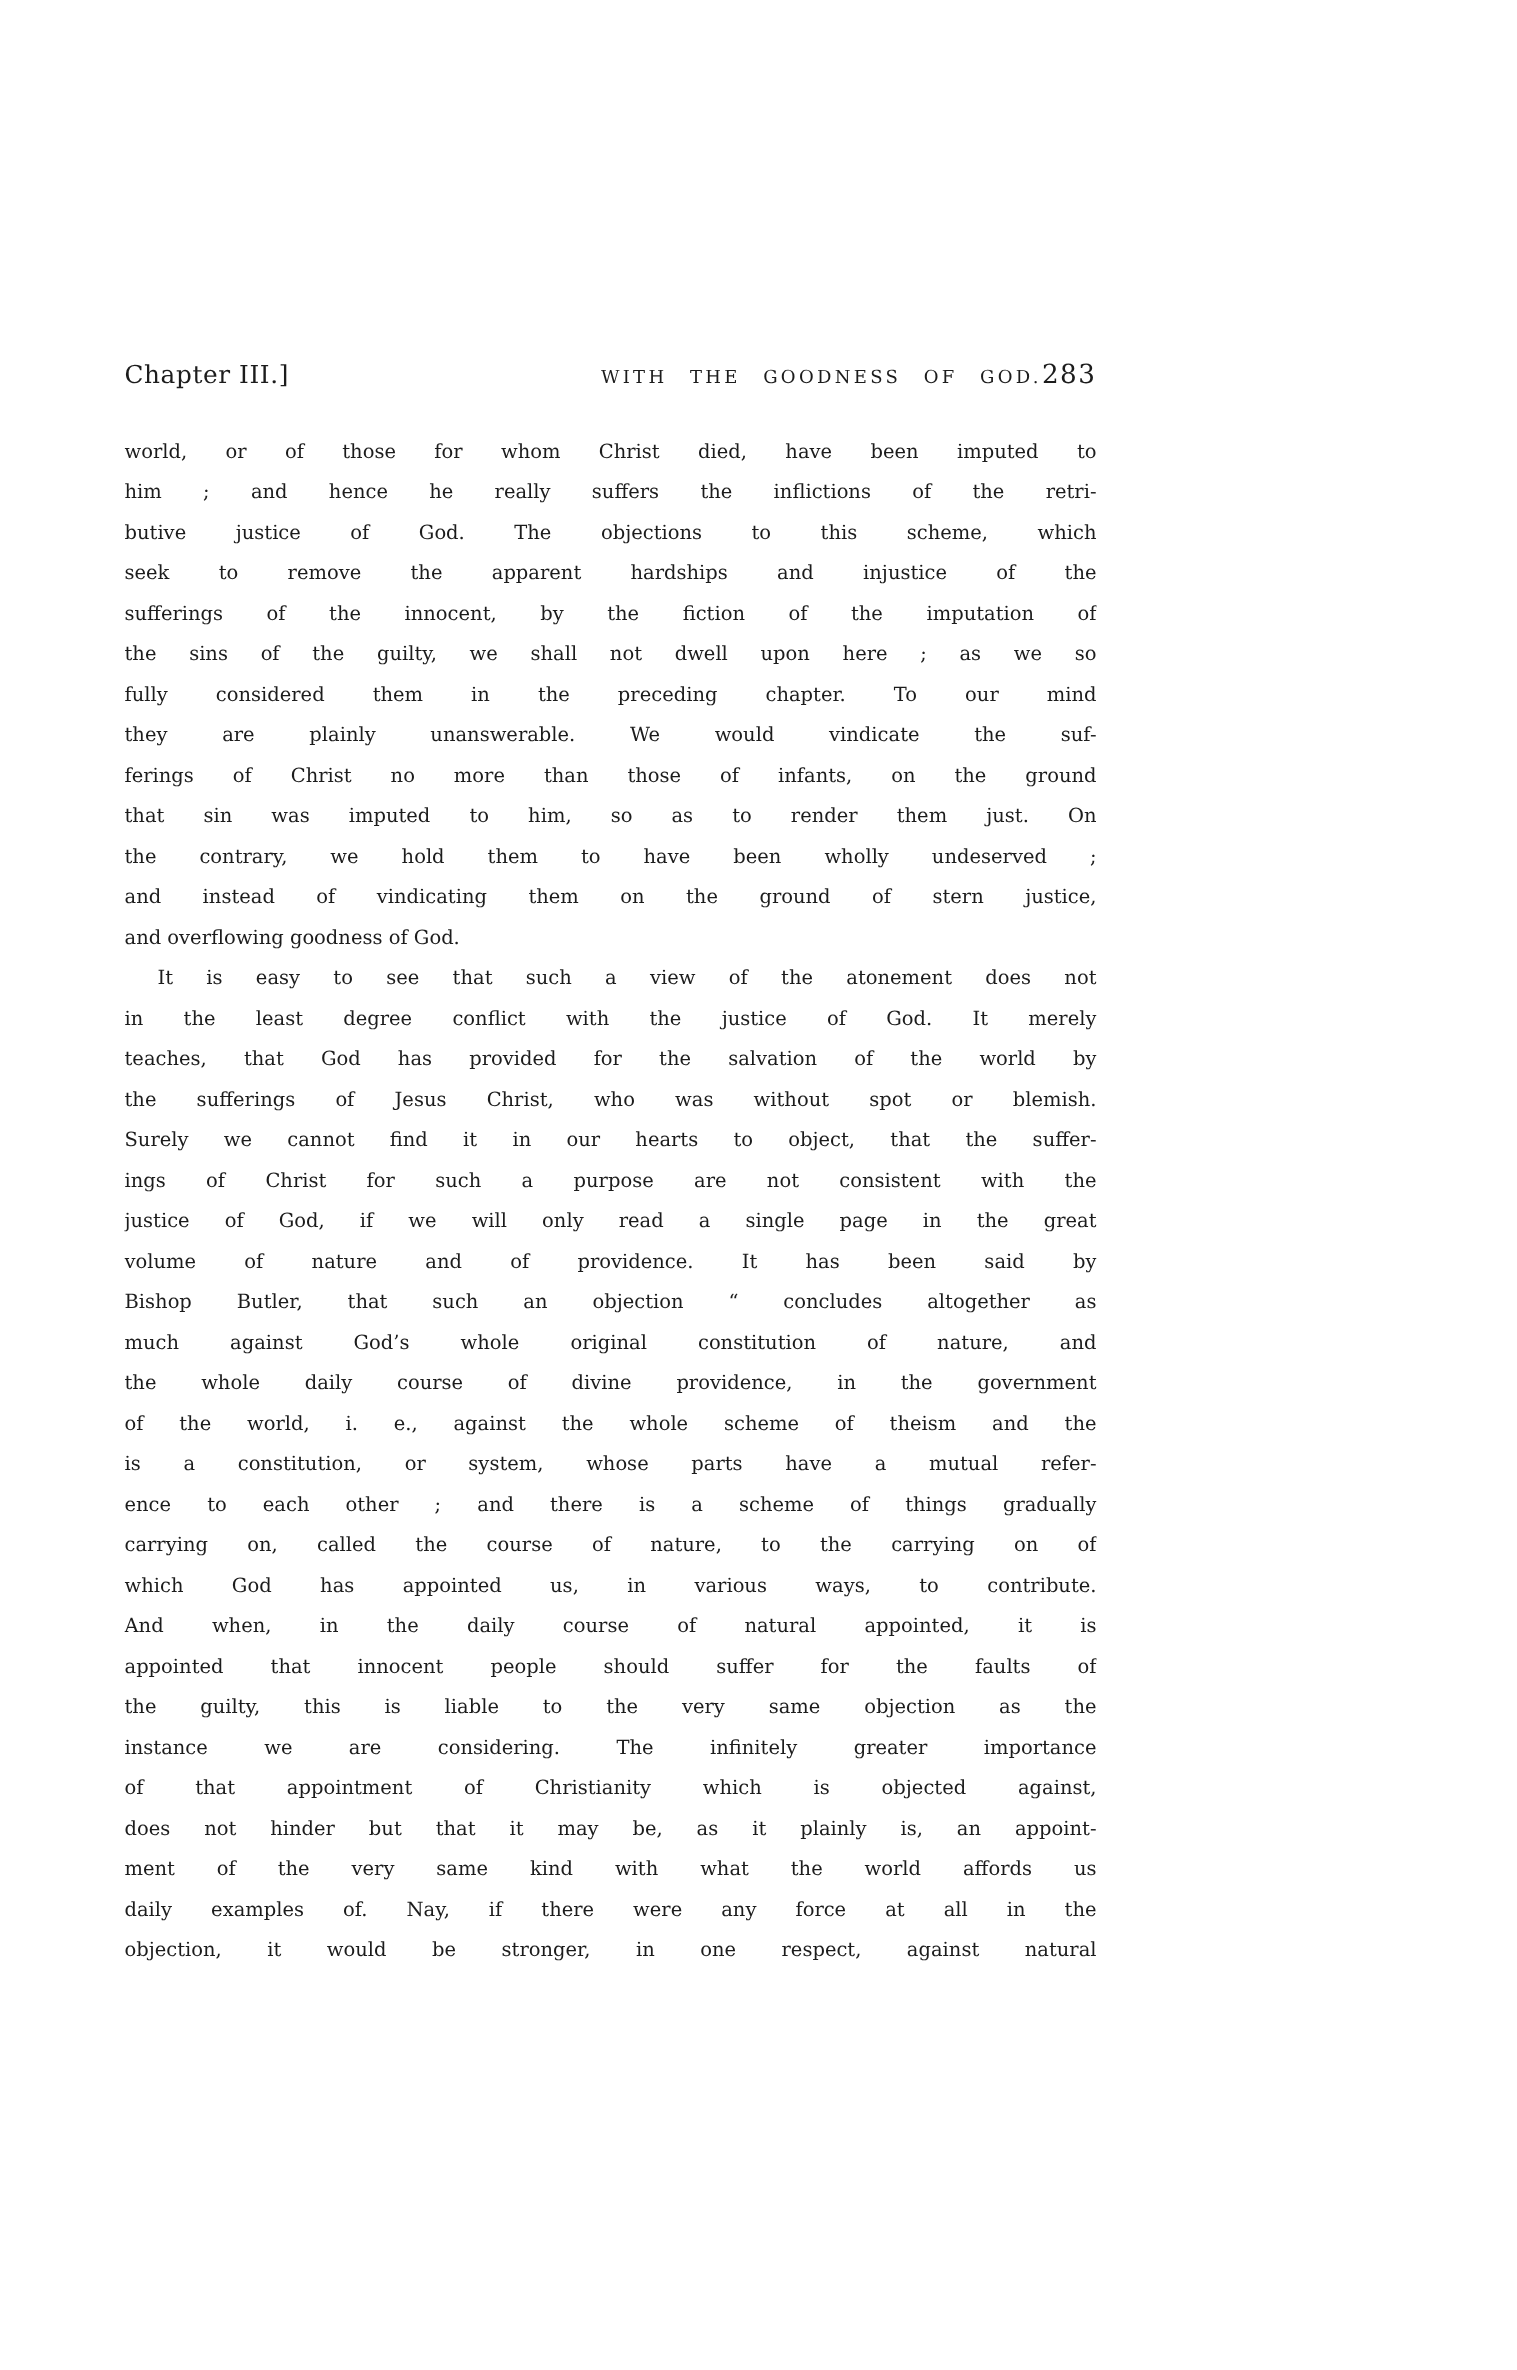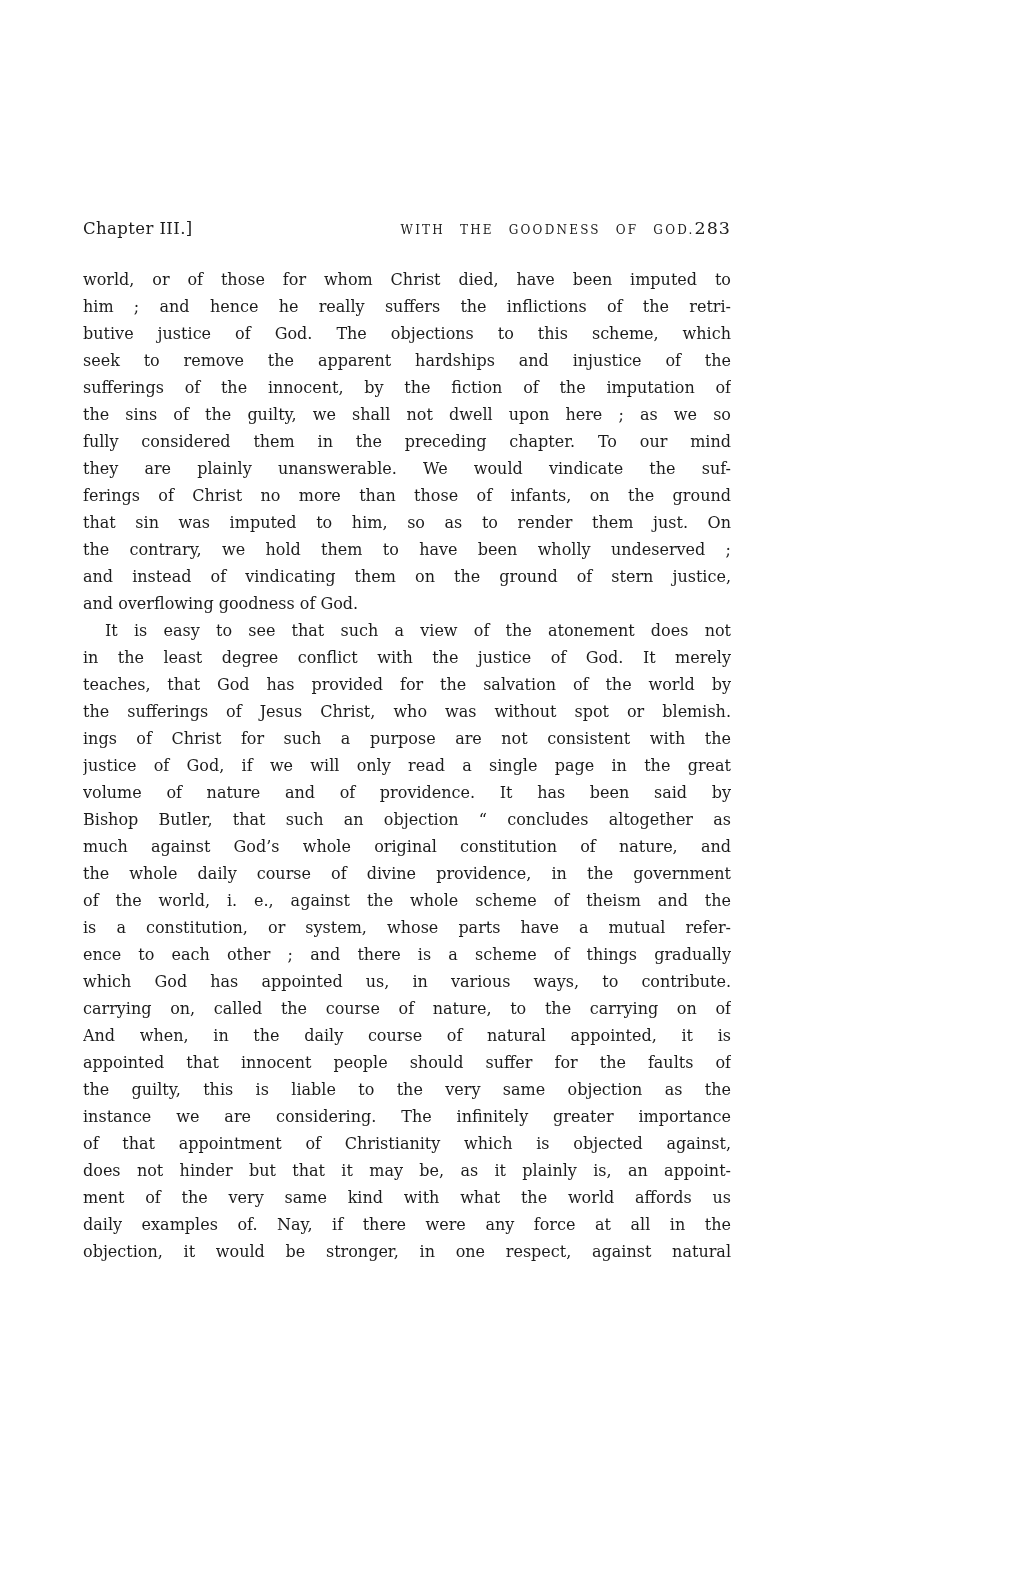--- a/index.html
+++ b/index.html
@@ -12,21 +12,21 @@
     width: 1011px;
     height: 1580px;
     background: #ffffff;
     overflow: hidden;
     font-family: "DejaVu Serif", serif;
     color: #1c1c1c;
   }
   .content {
     position: absolute;
     left: 83px;
-    top: 218px;
+    top: 240px;
     width: 648px;
   }
   .page-header {
     display: flex;
     align-items: baseline;
     height: 26px;
     white-space: nowrap;
   }
   .chapter-label {
     font-size: 16.5px;
@@ -38,21 +38,21 @@
     font-size: 12px;
     letter-spacing: 2.2px;
     word-spacing: 9px;
   }
   .page-number {
     font-size: 17.5px;
     letter-spacing: 1px;
   }
   .text-block {
     margin-top: 22px;
-    font-size: 16px;
+    font-size: 13px;
     line-height: 27px;
   }
   .line {
     height: 27px;
     overflow: hidden;
     text-align: justify;
     text-align-last: justify;
   }
   .line.plain {
     text-align: right;
@@ -86,31 +86,32 @@
           <div class="line">that sin was imputed to him, so as to render them just.  On</div>
           <div class="line">the contrary, we hold them to have been wholly undeserved ;</div>
           <div class="line">and instead of vindicating them on the ground of stern justice,</div>
           <div class="line plain">and overflowing goodness of God.</div>
         </div>
         <div>
           <div class="line indent">It is easy to see that such a view of the atonement does not</div>
           <div class="line">in the least degree conflict with the justice of God.  It merely</div>
           <div class="line">teaches, that God has provided for the salvation of the world by</div>
           <div class="line">the sufferings of Jesus Christ, who was without spot or blemish.</div>
+          <div class="line">Surely we cannot find it in our hearts to object, that the suffer-</div>
           <div class="line">ings of Christ for such a purpose are not consistent with the</div>
           <div class="line">justice of God, if we will only read a single page in the great</div>
           <div class="line">volume of nature and of providence.  It has been said by</div>
           <div class="line">Bishop Butler, that such an objection “ concludes altogether as</div>
           <div class="line">much against God’s whole original constitution of nature, and</div>
           <div class="line">the whole daily course of divine providence, in the government</div>
           <div class="line">of the world, i. e., against the whole scheme of theism and the</div>
           <div class="line">is a constitution, or system, whose parts have a mutual refer-</div>
           <div class="line">ence to each other ; and there is a scheme of things gradually</div>
+          <div class="line">carrying on, called the course of nature, to the carrying on of</div>
           <div class="line">which God has appointed us, in various ways, to contribute.</div>
-          <div class="line">carrying on, called the course of nature, to the carrying on of</div>
           <div class="line">And when, in the daily course of natural appointed, it is</div>
           <div class="line">appointed that innocent people should suffer for the faults of</div>
           <div class="line">the guilty, this is liable to the very same objection as the</div>
           <div class="line">instance we are considering.  The infinitely greater importance</div>
           <div class="line">of that appointment of Christianity which is objected against,</div>
           <div class="line">does not hinder but that it may be, as it plainly is, an appoint-</div>
           <div class="line">ment of the very same kind with what the world affords us</div>
           <div class="line">daily examples of.  Nay, if there were any force at all in the</div>
           <div class="line">objection, it would be stronger, in one respect, against natural</div>
         </div>

